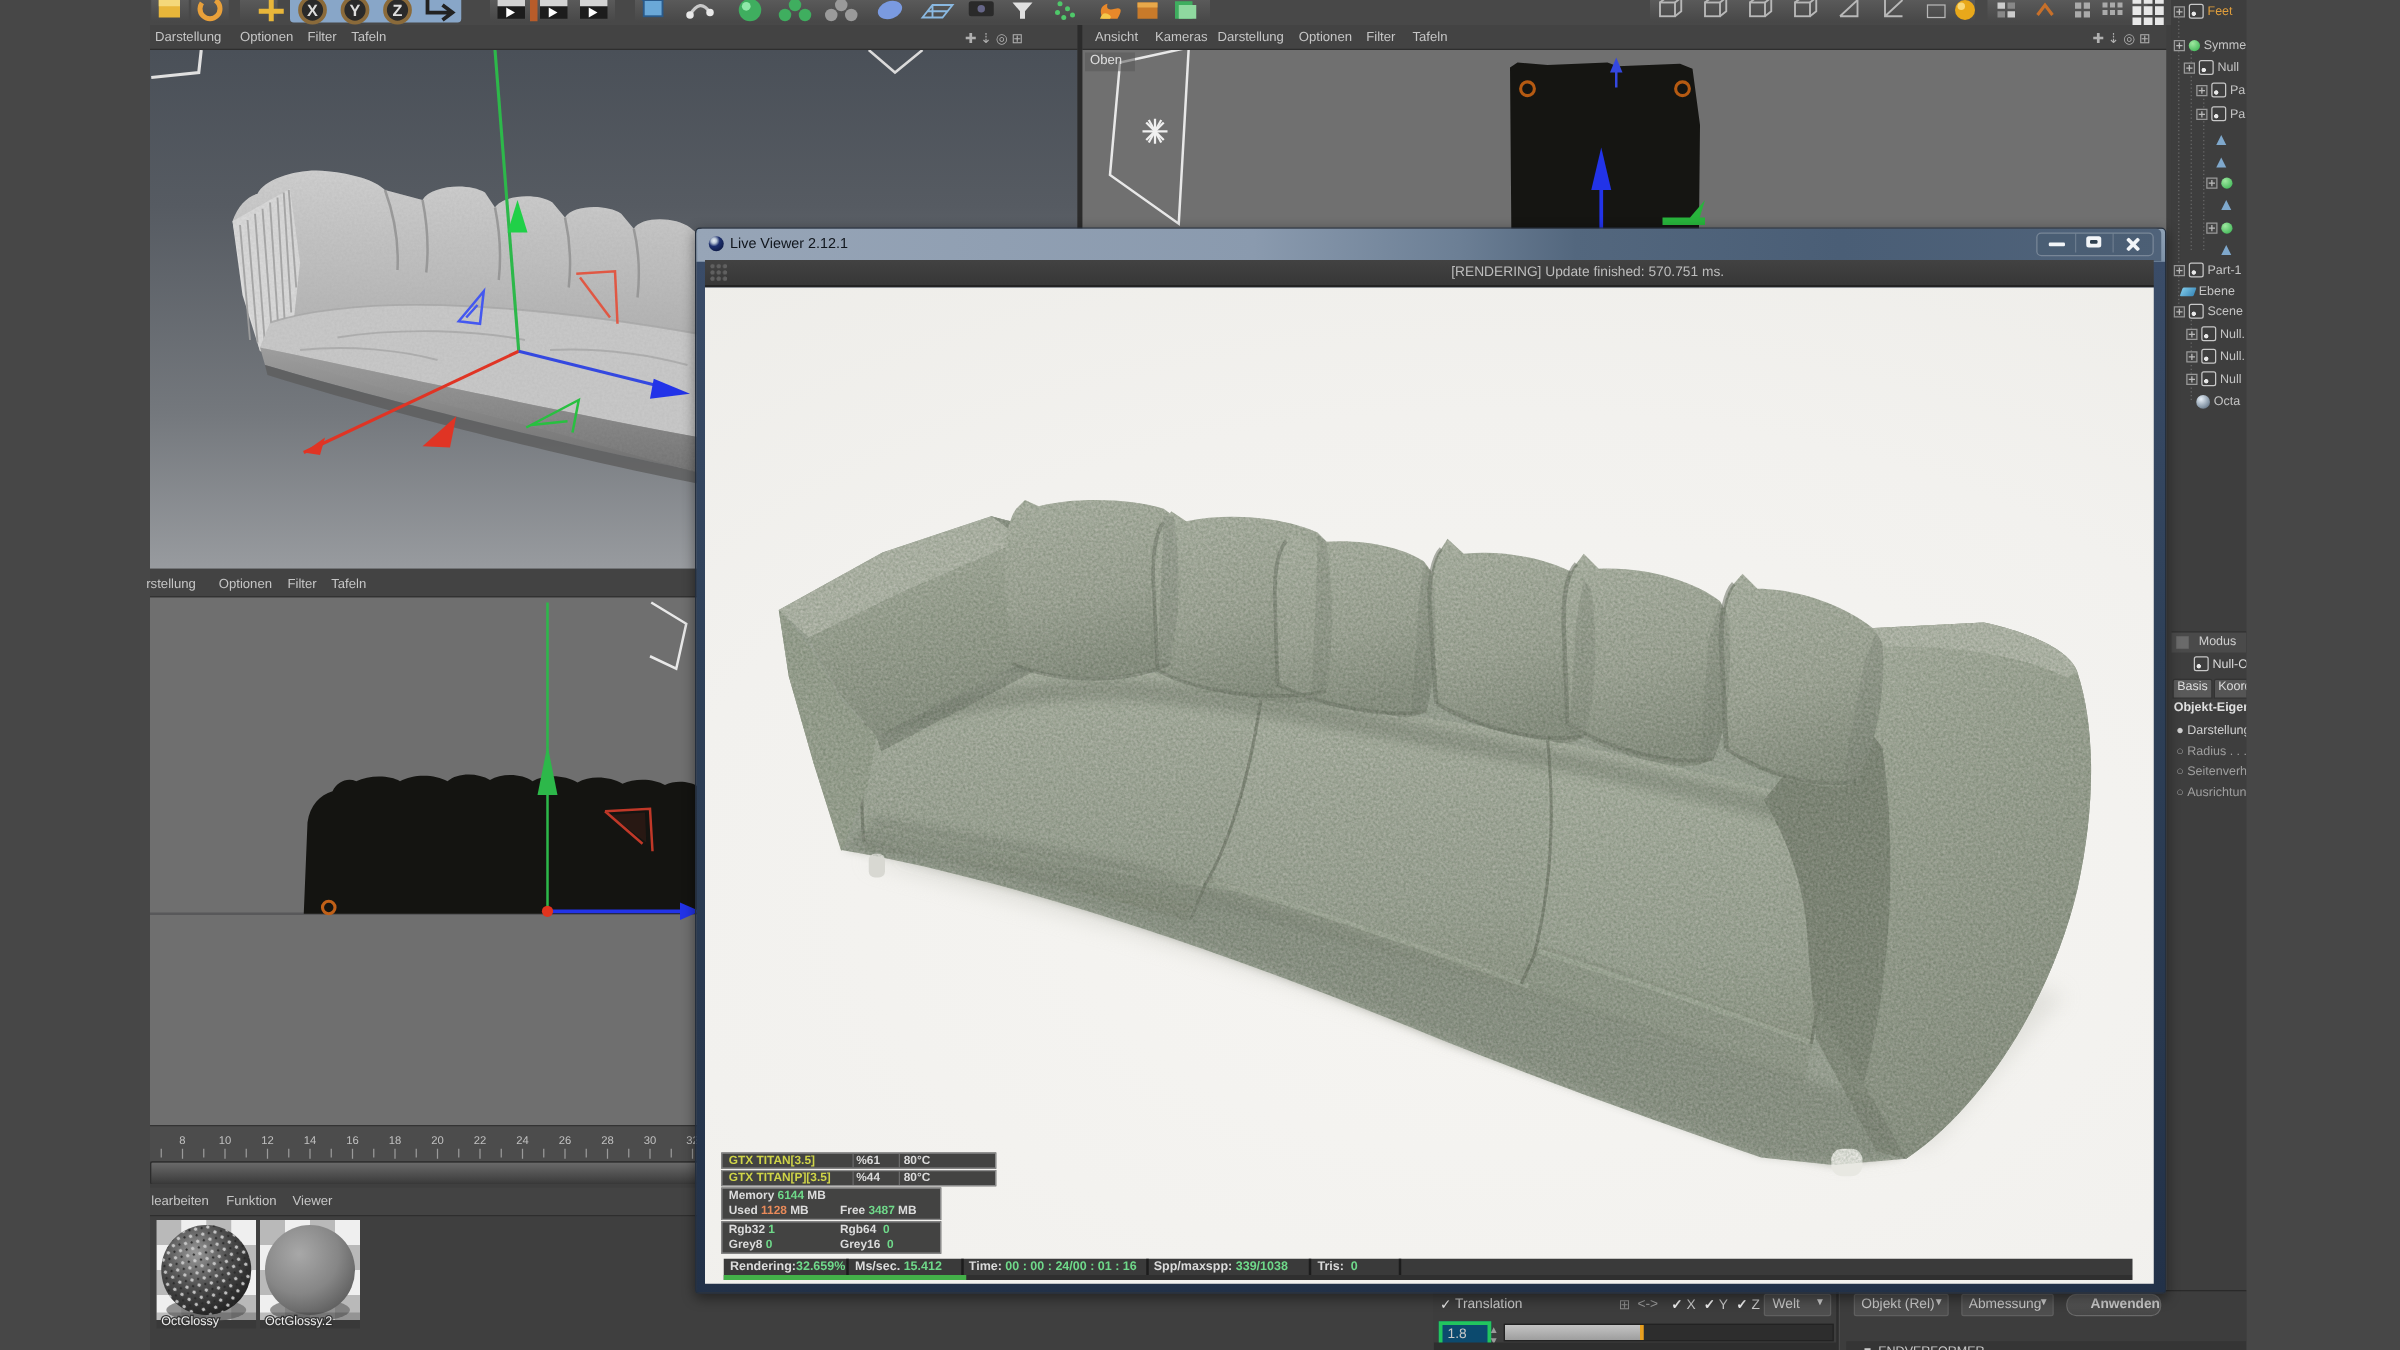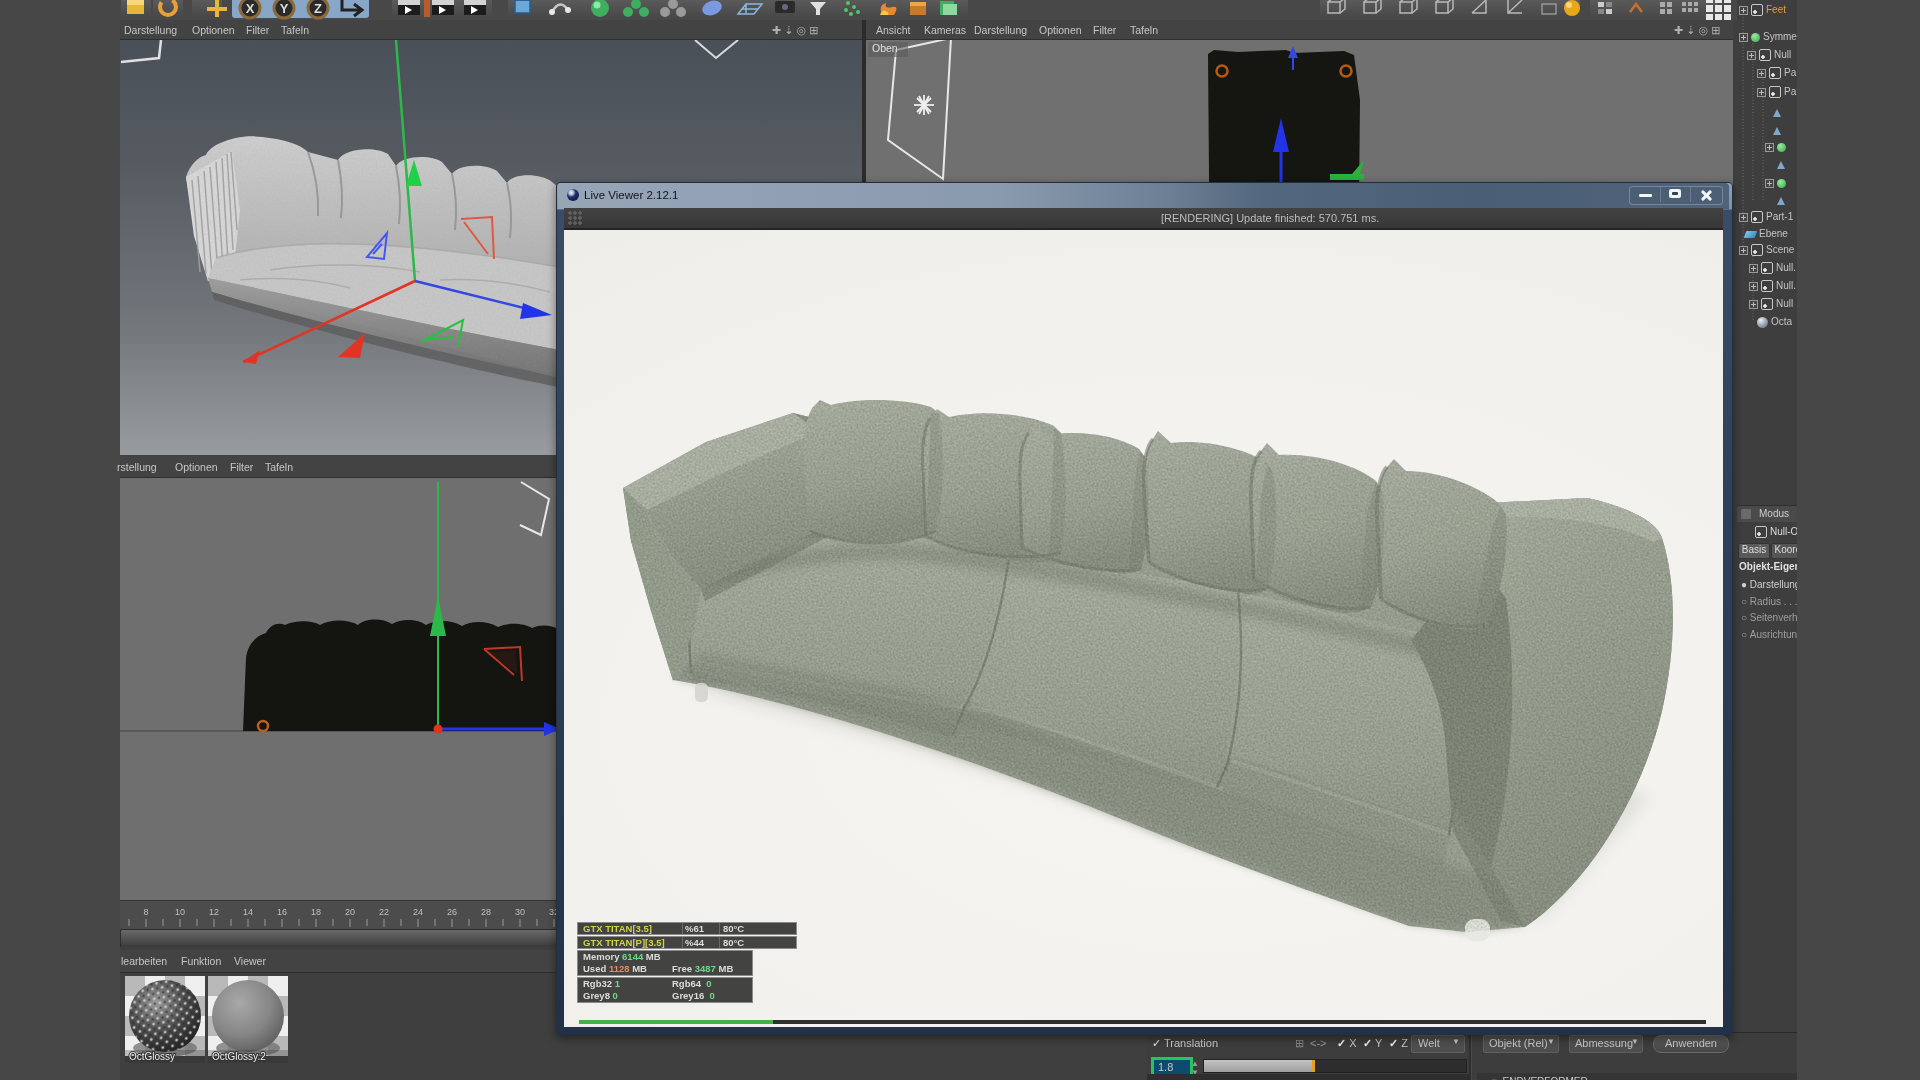--- a/index.html
+++ b/index.html
@@ -496,21 +496,21 @@
   <div class="abs" style="left:322px;top:0;width:2px;height:48px;background:#2e2e2e;border-right:1px solid #4a4a4a;"></div>
 
   <div class="abs" style="left:336px;top:2px;width:74px;height:16px;background:#4e4e4e;border:1px solid #5f5f5f;border-radius:2px;">
     <span class="abs" style="left:5px;top:1px;">Objekt (Rel)</span>
       <span class="abs" style="right:3px;top:1px;font-size:8px;">▼</span>
   </div>
   <div class="abs" style="left:422px;top:2px;width:72px;height:16px;background:#4e4e4e;border:1px solid #5f5f5f;border-radius:2px;">
     <span class="abs" style="left:5px;top:1px;">Abmessung</span>
       <span class="abs" style="right:3px;top:1px;font-size:8px;">▼</span>
   </div>
-  <div class="abs" style="left:506px;top:2px;width:74px;height:16px;background:linear-gradient(180deg,#5c5c5c,#464646);border:1px solid #6a6a6a;border-radius:8px;text-align:center;">
+  <div class="abs" style="left:506px;top:2px;width:74px;height:16px;background:linear-gradient(180deg,#5c5c5c,#464646);border:1px solid #6a6a6a;border-radius:8px;text-align:right;font-weight:bold;">
     <span style="position:relative;top:1px;">Anwenden</span>
   </div>
 
   <div class="abs" style="left:0px;top:41px;width:322px;height:7px;background:#2e2e2e;"></div>
   <div class="abs" style="left:330px;top:40px;width:320px;height:8px;background:#353535;">
     <span class="abs" style="left:14px;top:3px;font-size:10px;color:#cacaca;">■&nbsp;&nbsp;ENDVERFORMER</span>
   </div>
 </div>
 
 <div id="lv" class="abs" style="left:556px;top:182px;width:1175px;height:851px;
@@ -737,16 +737,28 @@
         <span class="abs" style="left:94px;top:12px;">Free <b style="color:#6fd98a;">3487</b> MB</span>
       </div>
       <div class="abs" style="top:55px;left:0;width:174px;height:24px;background:rgba(42,42,42,0.88);border:1px solid #8a8a8a;">
         <span class="abs" style="left:5px;top:0px;">Rgb32 <b style="color:#6fd98a;">1</b></span>
         <span class="abs" style="left:94px;top:0px;">Rgb64&nbsp;&nbsp;<b style="color:#6fd98a;">0</b></span>
         <span class="abs" style="left:5px;top:12px;">Grey8 <b style="color:#6fd98a;">0</b></span>
         <span class="abs" style="left:94px;top:12px;">Grey16&nbsp;&nbsp;<b style="color:#6fd98a;">0</b></span>
       </div>
     </div>
     
+    <div id="statusbar" class="abs" style="left:15px;top:777px;width:1127px;height:13px;background:rgba(42,42,42,0.92);font-size:10px;font-weight:bold;color:#dcdcdc;white-space:nowrap;">
+      <span class="abs" style="left:5px;top:1px;">Rendering:<b style="color:#6fd98a;">32.659%</b></span>
+      <span class="abs" style="left:105px;top:1px;">Ms/sec. <b style="color:#6fd98a;">15.412</b></span>
+      <span class="abs" style="left:196px;top:1px;">Time: <b style="color:#6fd98a;">00 : 00 : 24/00 : 01 : 16</b></span>
+      <span class="abs" style="left:344px;top:1px;">Spp/maxspp: <b style="color:#6fd98a;">339/1038</b></span>
+      <span class="abs" style="left:475px;top:1px;">Tris: &nbsp;<b style="color:#6fd98a;">0</b></span>
+      <i class="abs" style="left:98px;top:0;width:2px;height:14px;background:#1c1c1c;"></i>
+      <i class="abs" style="left:190px;top:0;width:2px;height:14px;background:#1c1c1c;"></i>
+      <i class="abs" style="left:338px;top:0;width:2px;height:14px;background:#1c1c1c;"></i>
+      <i class="abs" style="left:468px;top:0;width:2px;height:14px;background:#1c1c1c;"></i>
+      <i class="abs" style="left:540px;top:0;width:2px;height:14px;background:#1c1c1c;"></i>
+    </div>
     <div class="abs" style="left:15px;top:790px;width:1127px;height:4px;background:#2f2f2f;"></div>
     <div class="abs" style="left:15px;top:790px;width:194px;height:4px;background:#43b049;"></div>
   </div>
 </div>
 
 </body></html>

